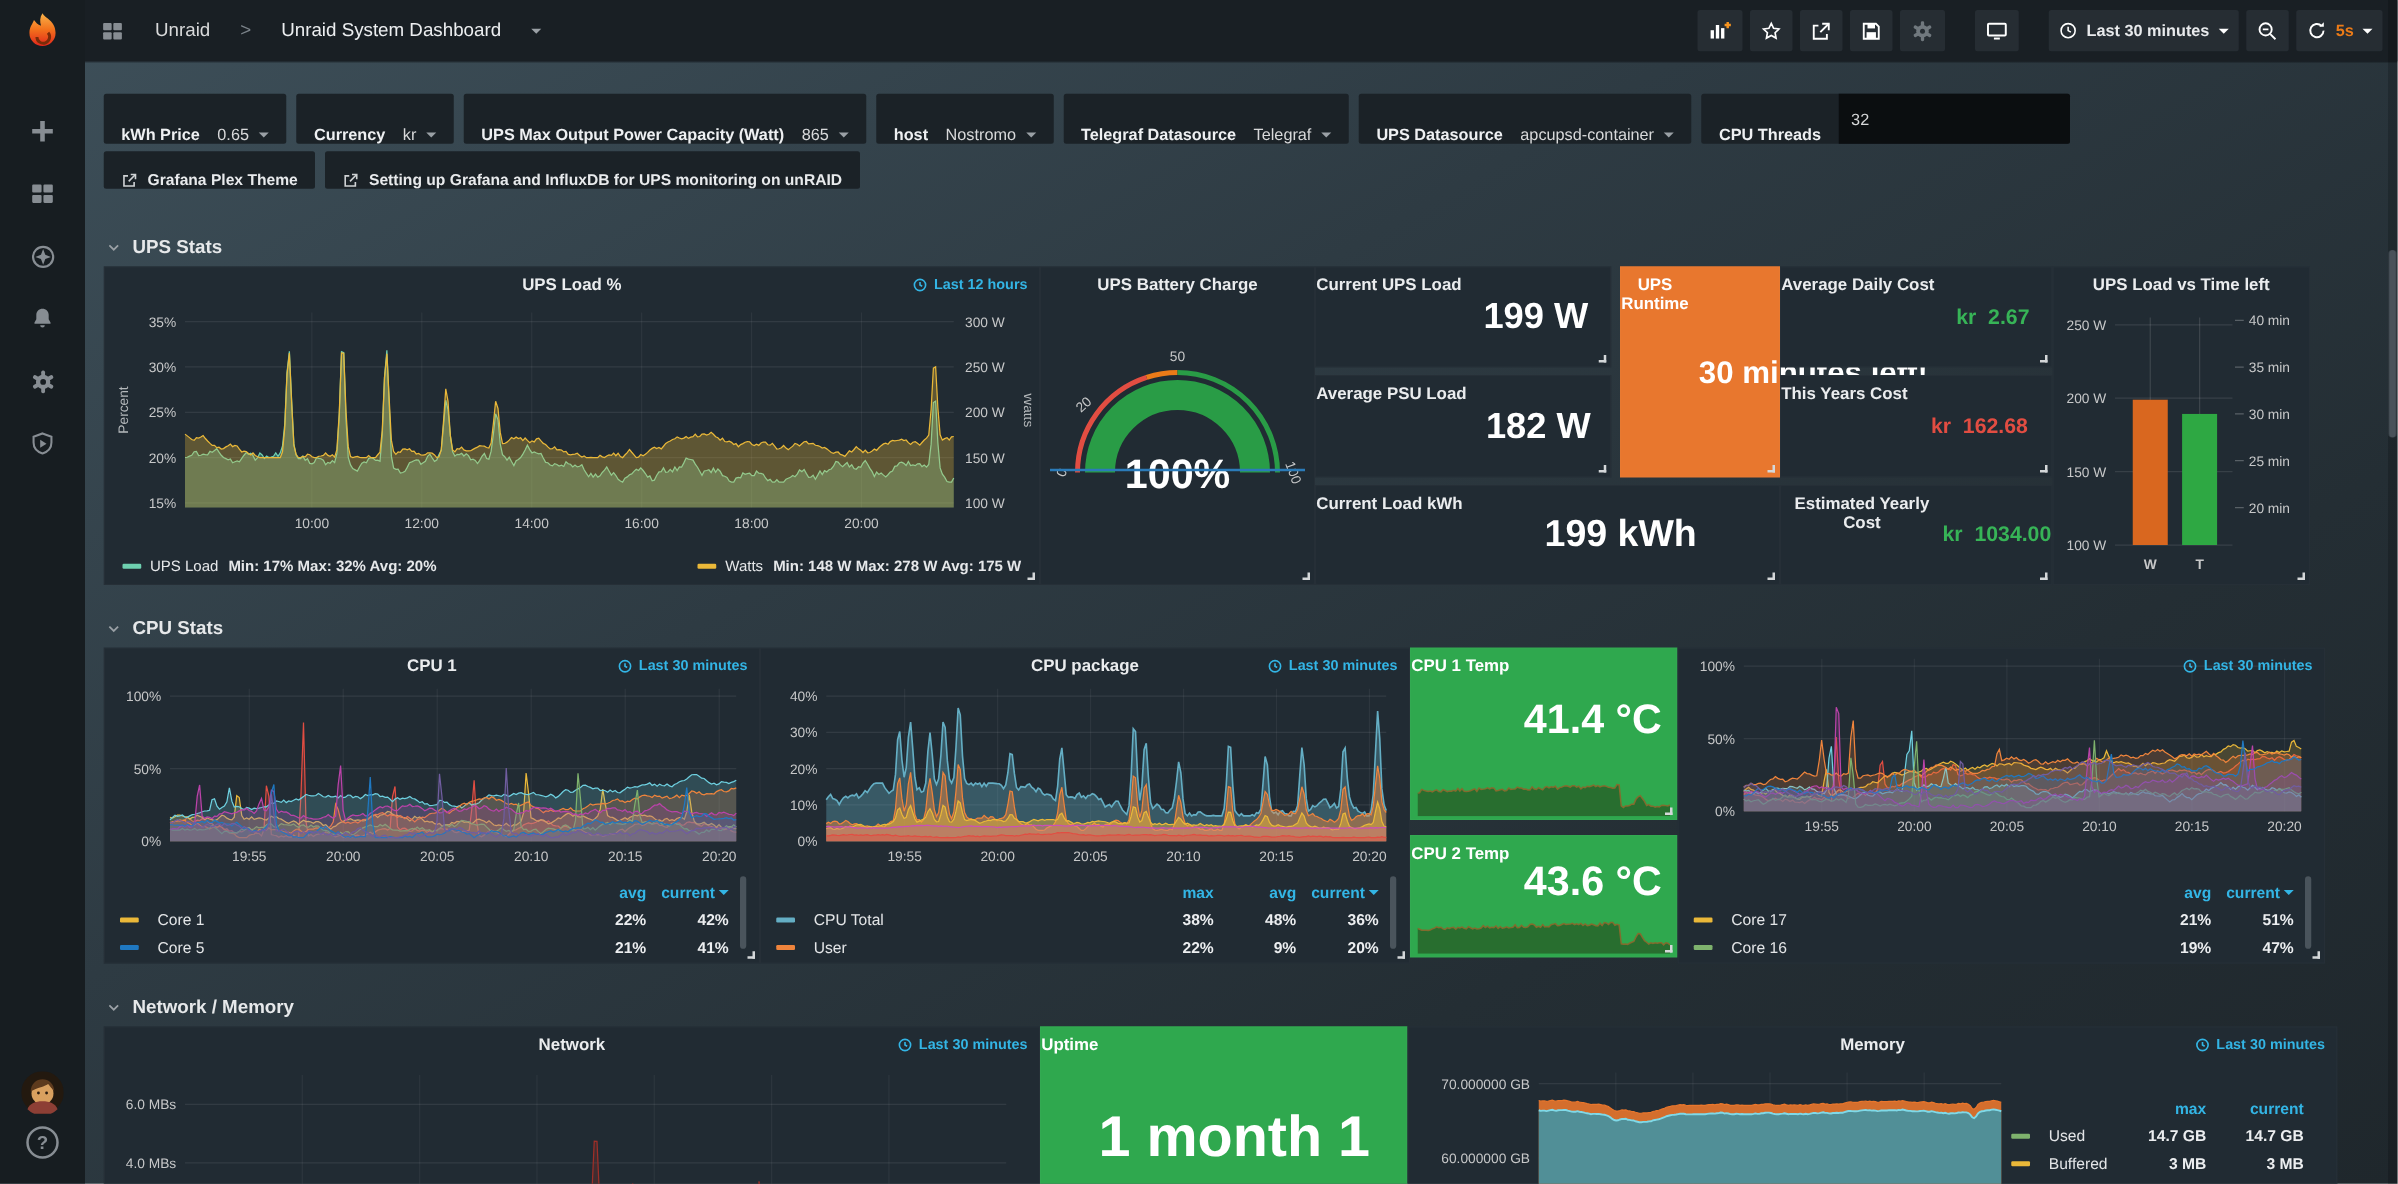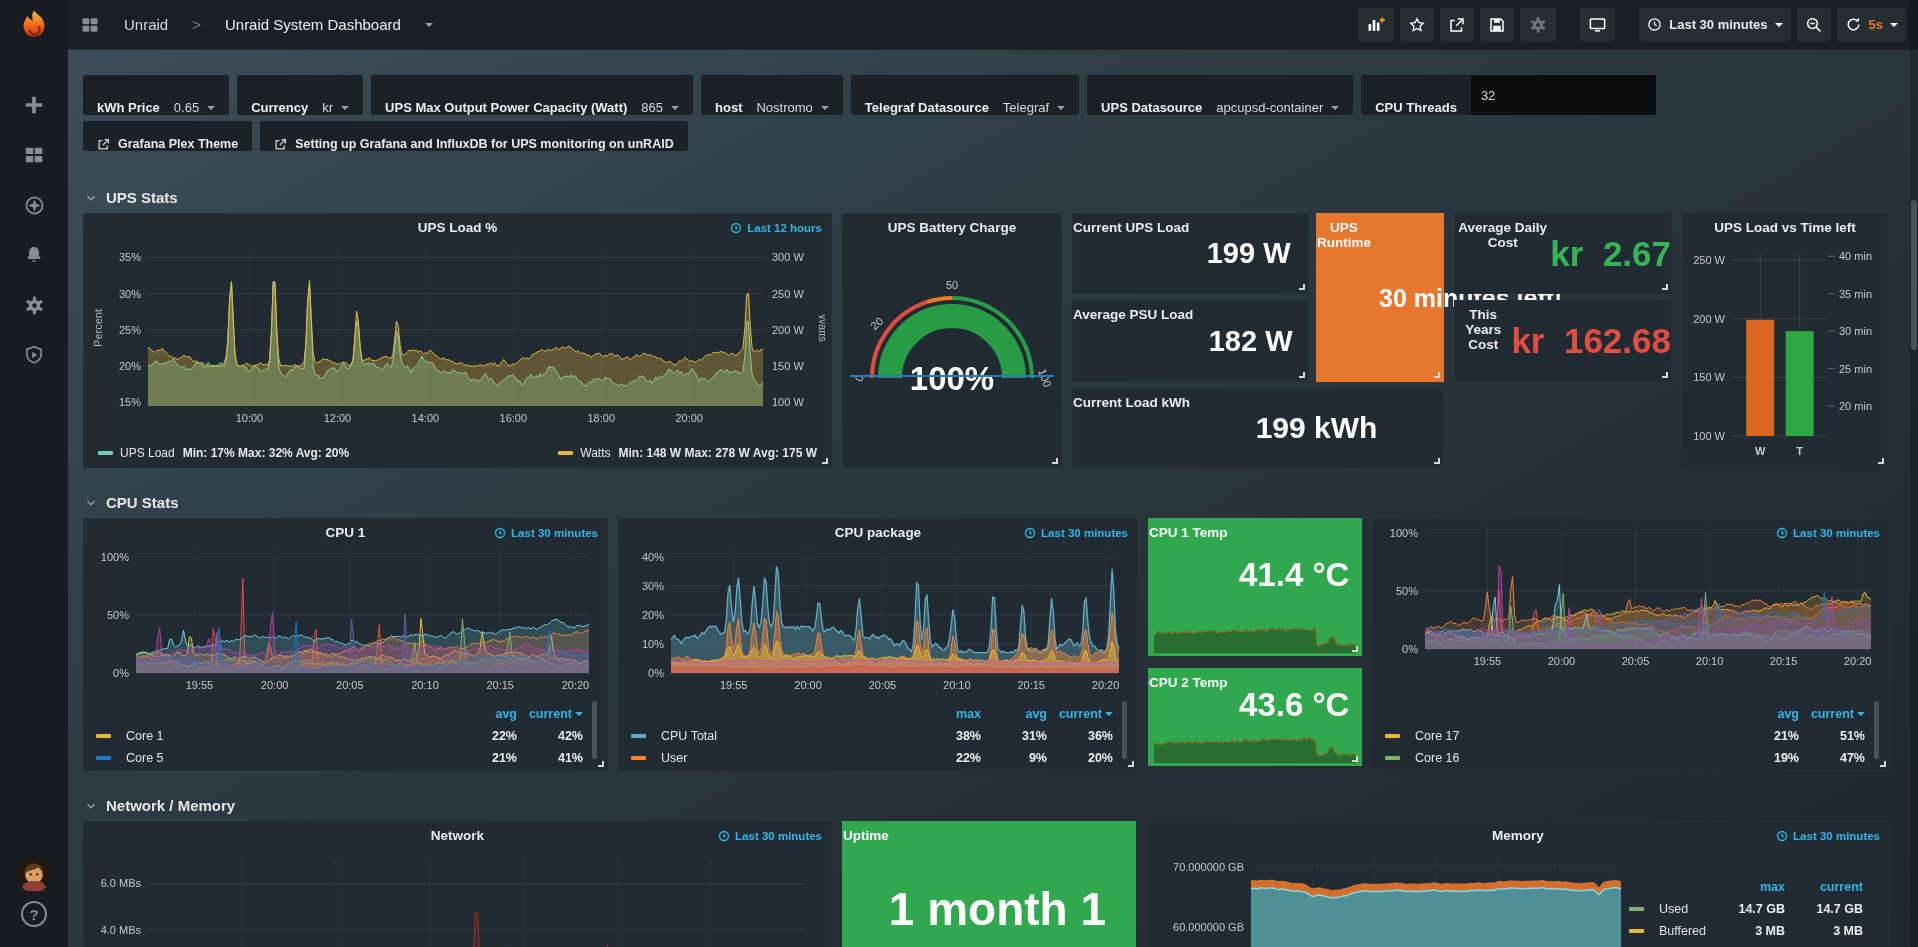--- a/index.html
+++ b/index.html
@@ -35,29 +35,29 @@
   .pill-label{font-weight:bold;font-size:13px;color:#eef0f2;white-space:nowrap}
   .pill-value{font-size:13px;color:#d8d9da;display:flex;align-items:center;gap:8px;white-space:nowrap}
   .threads{padding-right:0;cursor:default}
   .threads input{width:185px;height:40px;background:#0b0e10;border:none;outline:none;color:#d8d9da;
                  font-family:Liberation Sans, sans-serif;font-size:13px;padding:0 10px;border-radius:0 2px 2px 0}
   .link-pill{height:30px;gap:8px;font-weight:bold;font-size:12.5px;color:#e8eaec}
   
   .dash{padding-left:15px;position:relative}
   .sec-head{display:flex;align-items:center;gap:8px;margin:26px 0 7px 1px;font-size:15px;font-weight:bold;color:#e6e8ea;cursor:pointer}
   .sec-head.first{margin-top:32px}
-  .row{display:flex;gap:10px}
+  .row{display:flex;gap:0}
   .panel{background:#212b33;position:relative;border:1px solid rgba(255,255,255,.025)}
   .ptitle{text-align:center;font-size:13.5px;font-weight:bold;color:#eaecee;padding-top:6px;height:24px}
   .tinfo{position:absolute;top:8px;right:9px;display:flex;gap:5px;align-items:center;color:#33b5e5;font-size:11.5px;font-weight:bold;cursor:pointer}
   .rsz{position:absolute;right:3px;bottom:3px;width:6px;height:6px;border-right:2px solid #d4d7d9;border-bottom:2px solid #d4d7d9;cursor:nwse-resize}
   
   .stat{display:flex;flex-direction:row}
   .stat-value{flex:1;display:flex;align-items:center;justify-content:center;font-weight:bold;font-size:29px;color:#fff;white-space:pre}
-  .stat-value.cost{font-size:35px}
+  .stat-value.cost{font-size:17px}
   .stat-value.runtime{font-size:25px;line-height:1.12;text-align:center;padding:0 8px}
   .stat-value.kwh{font-size:30px}
   .stat-value.temp{font-size:33px;padding-bottom:24px}
   .spark{position:absolute;left:5px;right:5px;bottom:2px}
   .uptime-value{margin-top:60px;text-align:center;font-size:46px;font-weight:bold;color:#fff;white-space:nowrap}
   
   .ups-legend{position:absolute;bottom:7px;left:14px;right:14px;display:flex;justify-content:space-between;font-size:12px;color:#e6e8ea}
   .lg-mark{display:inline-block;width:15px;height:4px;border-radius:1px;margin-right:7px;vertical-align:2px}
   .lg-stats{font-weight:bold;margin-left:8px}
   .cpulegend{position:absolute;left:12px;right:24px;bottom:5px;font-size:12.5px}
@@ -412,20 +412,25 @@
 
       <div class="costs" style="width:218px">
         <div class="panel stat" style="height:81px">
           <div class="ptitle">Average Daily Cost</div>
           <div class="stat-value cost" style="color: rgb(55, 180, 87);">kr  2.67</div>
           <i class="rsz"></i>
         </div>
         <div class="panel stat" style="height:82px">
           <div class="ptitle">This Years Cost</div>
           <div class="stat-value cost" style="color: rgb(226, 77, 66);">kr  162.68</div>
+          <i class="rsz"></i>
+        </div>
+        <div class="panel stat" style="height:80px">
+          <div class="ptitle">Estimated Yearly Cost</div>
+          <div class="stat-value cost" style="color: rgb(55, 180, 87);">kr  1034.00</div>
           <i class="rsz"></i>
         </div>
       </div>
 
       <div class="panel" style="width:206px">
         <div class="ptitle">UPS Load vs Time left</div>
         <svg id="c-bar" width="198" height="222" style="margin:2px auto 0">
             <line x1="46" x2="140" y1="196" y2="196" stroke="rgba(255,255,255,0.1)"></line>
             <text x="39" y="200" fill="#c7c8c9" font-size="11" text-anchor="end">100 W</text>
             <line x1="46" x2="140" y1="137.29032258064515" y2="137.29032258064515" stroke="rgba(255,255,255,0.1)"></line>
@@ -591,21 +596,21 @@
                 <span>current</span>
                 <i class="hcaret"></i>
               </span>
           </div>
           <div class="lgrow">
             <span class="lgname">
                 <i class="lg-mark" style="background: rgb(100, 174, 196);"></i>
                 <span>CPU Total</span>
               </span>
             <span class="lgv">38%</span>
-            <span class="lgv">31%</span>
+            <span class="lgv">48%</span>
             <span class="lgv">36%</span>
           </div>
           <div class="lgrow">
             <span class="lgname">
                 <i class="lg-mark" style="background: rgb(239, 132, 60);"></i>
                 <span>User</span>
               </span>
             <span class="lgv">22%</span>
             <span class="lgv">9%</span>
             <span class="lgv">20%</span>

